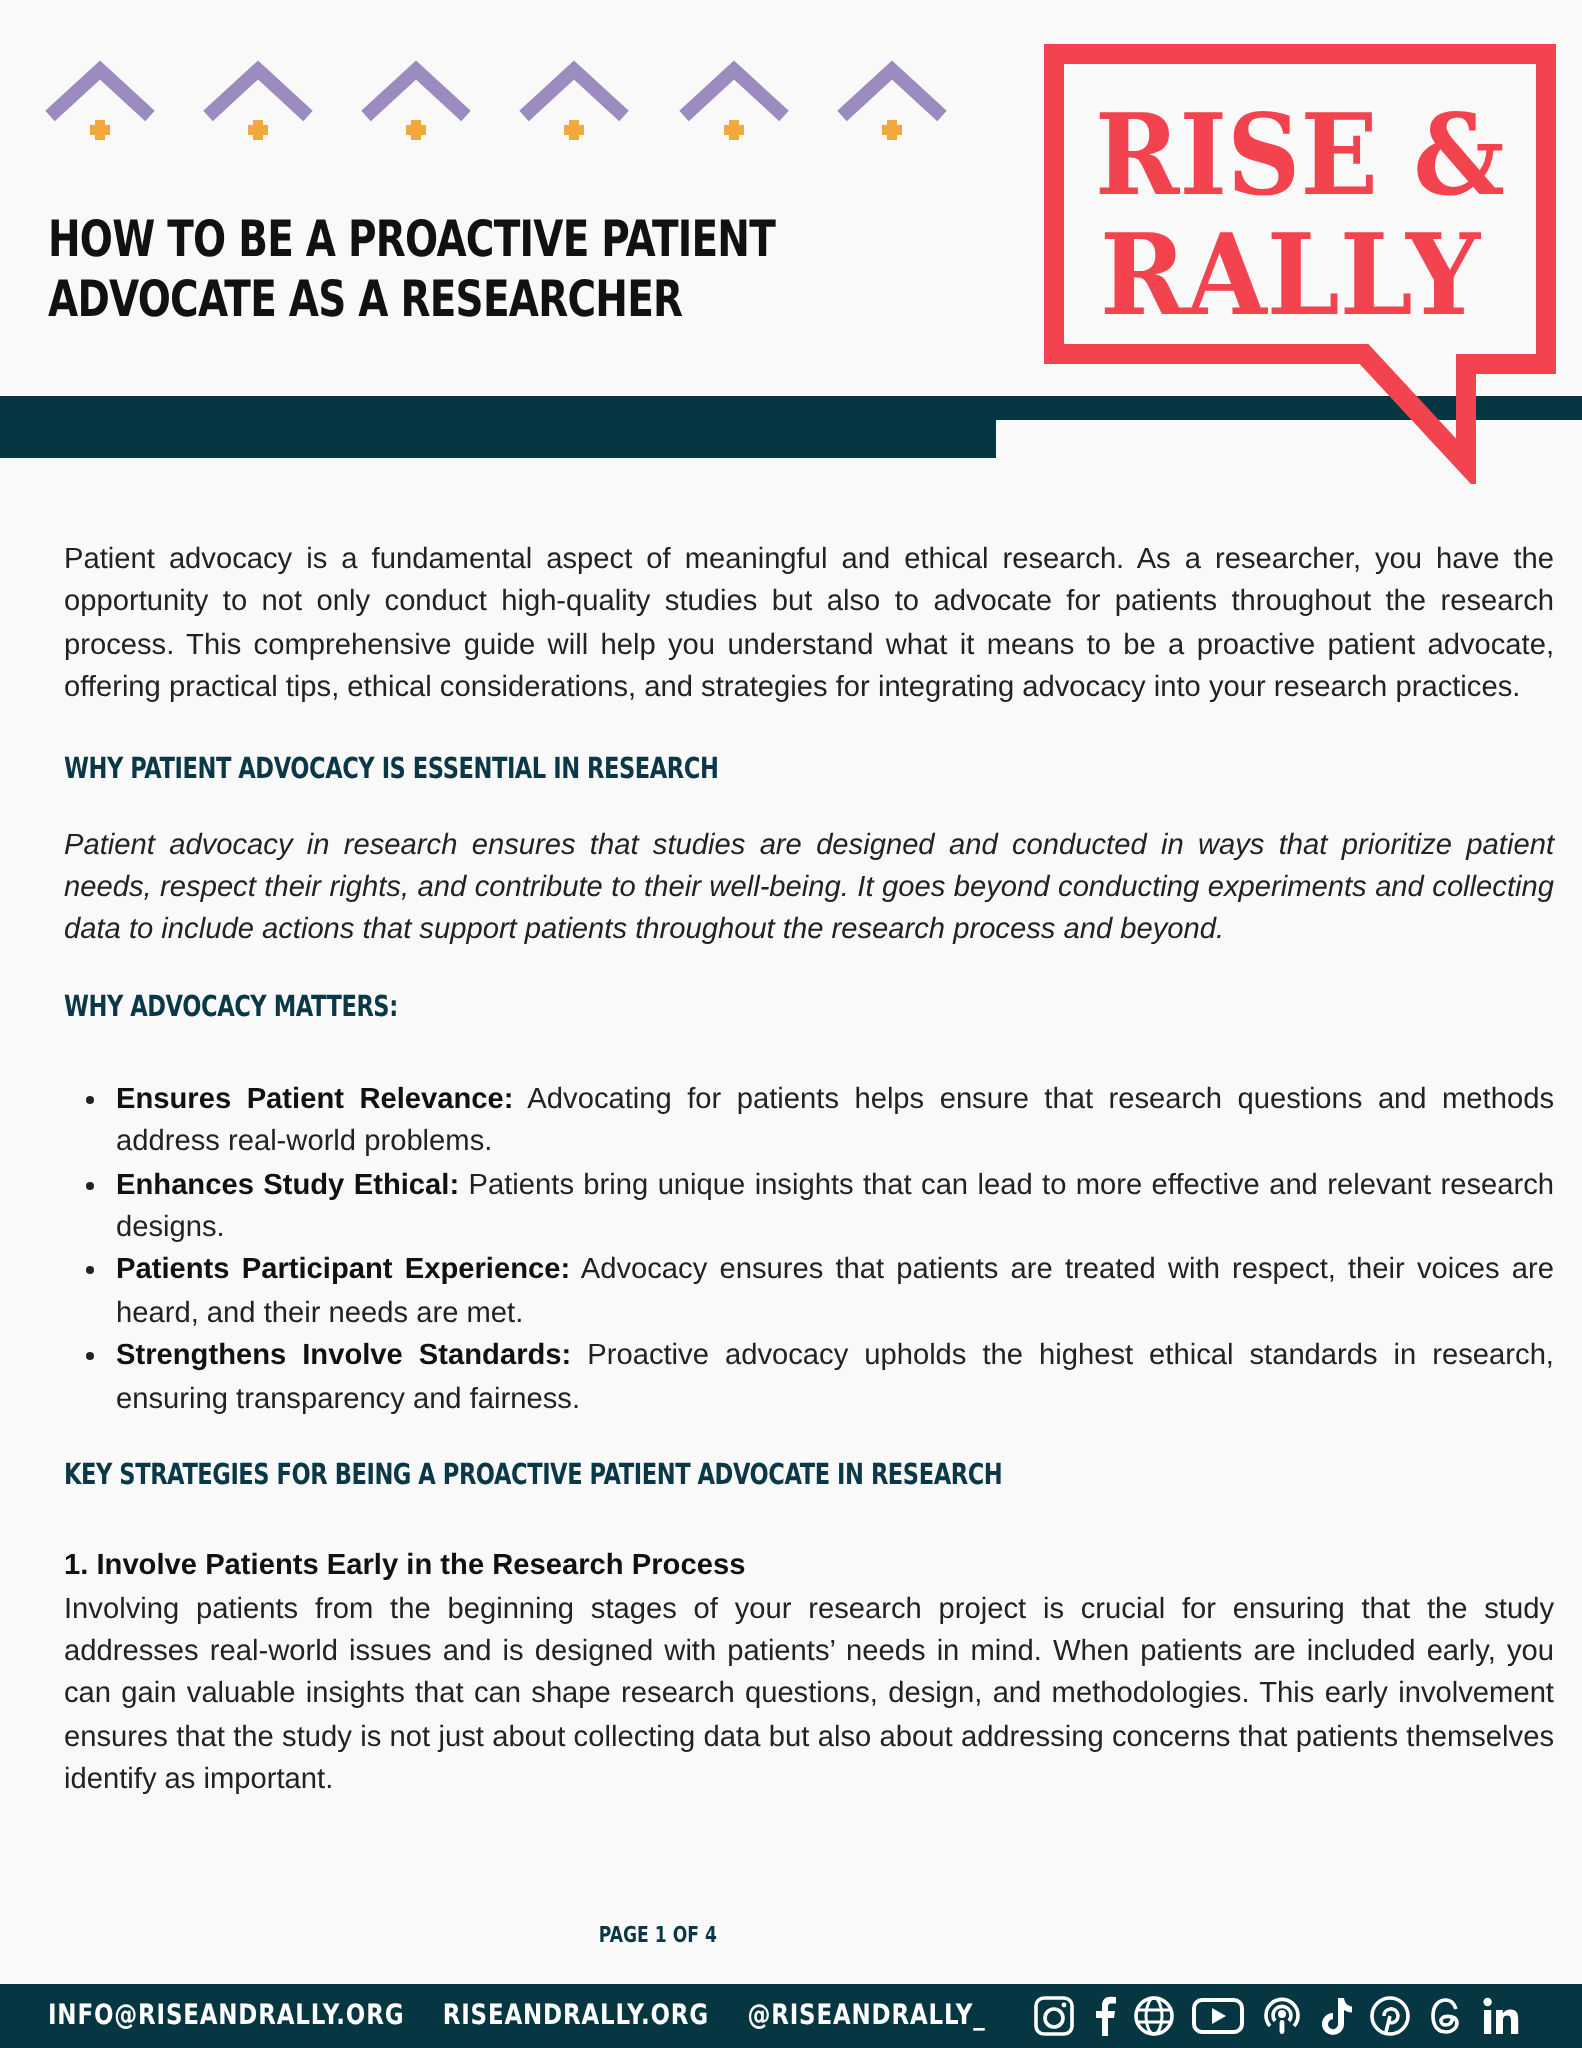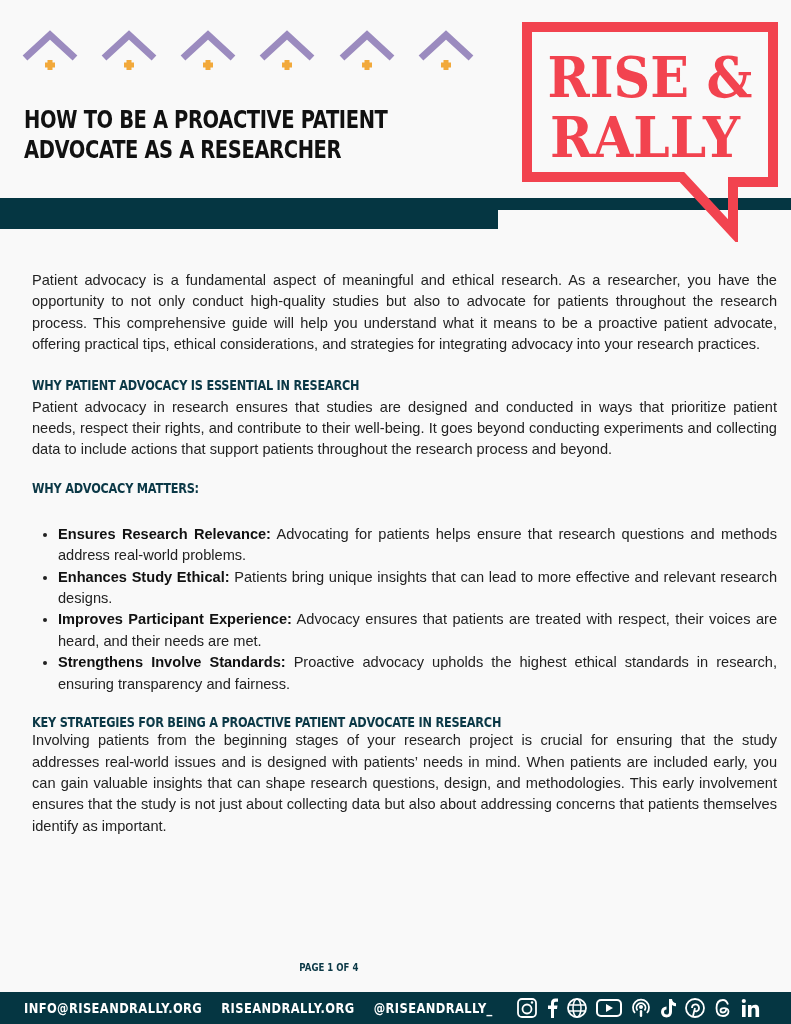--- a/index.html
+++ b/index.html
@@ -22,21 +22,21 @@
   .bar-left { position: absolute; left: 0; top: 210px; width: 498px; height: 19px; background: #053642; }
   .logo { position: absolute; left: 517px; top: 17px; width: 268px; height: 225px; }
   .content { position: absolute; left: 32px; top: 270px; width: 745px; }
   p { margin: 0; font-size: 14.6px; line-height: 21.4px; text-align: justify; color: #222; }
   .h2 {
     margin: 0; font-family: "DejaVu Sans", sans-serif; font-weight: 900;
     font-size: 14.5px; color: #0b3846; letter-spacing: -0.3px;
     transform: scaleX(0.78); transform-origin: left center; white-space: nowrap;
   }
   .sec1-h { margin-top: 21px; }
-  .sec1-p { margin-top: 4px; }
+  .sec1-p { margin-top: 20px; font-style: italic; }
   .sec2-h { margin-top: 19px; }
   ul { margin: 28px 0 0 0; padding-left: 26px; }
   li { font-size: 14.6px; line-height: 21.4px; text-align: justify; color: #222; margin-bottom: 0; }
   li b { color: #111; }
   .sec3-h { margin-top: 19px; }
   .sub-h { margin-top: 27px; font-weight: bold; font-size: 14.6px; line-height: 21.4px; color: #111; }
   .page-num {
     position: absolute; left: 0; width: 657px; top: 961px; text-align: center;
     font-family: "DejaVu Sans", sans-serif; font-weight: 900; font-size: 11px;
     color: #0b3846;
@@ -115,27 +115,28 @@
 </svg>
 
 <div class="content">
   <p>Patient advocacy is a fundamental aspect of meaningful and ethical research. As a researcher, you have the opportunity to not only conduct high-quality studies but also to advocate for patients throughout the research process. This comprehensive guide will help you understand what it means to be a proactive patient advocate, offering practical tips, ethical considerations, and strategies for integrating advocacy into your research practices.</p>
 
   <h2 class="h2 sec1-h">WHY PATIENT ADVOCACY IS ESSENTIAL IN RESEARCH</h2>
   <p class="sec1-p">Patient advocacy in research ensures that studies are designed and conducted in ways that prioritize patient needs, respect their rights, and contribute to their well-being. It goes beyond conducting experiments and collecting data to include actions that support patients throughout the research process and beyond.</p>
 
   <h2 class="h2 sec2-h">WHY ADVOCACY MATTERS:</h2>
   <ul>
-    <li><b>Ensures Research Relevance:</b><span> Advocating for patients helps ensure that research questions and methods address real-world problems.</span></li>
+    <li><b>Ensures Patient Relevance:</b><span> Advocating for patients helps ensure that research questions and methods address real-world problems.</span></li>
     <li><b>Enhances Study Ethical:</b><span> Patients bring unique insights that can lead to more effective and relevant research designs.</span></li>
-    <li><b>Improves Participant Experience:</b><span> Advocacy ensures that patients are treated with respect, their voices are heard, and their needs are met.</span></li>
+    <li><b>Patients Participant Experience:</b><span> Advocacy ensures that patients are treated with respect, their voices are heard, and their needs are met.</span></li>
     <li><b>Strengthens Involve Standards:</b><span> Proactive advocacy upholds the highest ethical standards in research, ensuring transparency and fairness.</span></li>
   </ul>
 
   <h2 class="h2 sec3-h">KEY STRATEGIES FOR BEING A PROACTIVE PATIENT ADVOCATE IN RESEARCH</h2>
+  <div class="sub-h">1. Involve Patients Early in the Research Process</div>
   <p>Involving patients from the beginning stages of your research project is crucial for ensuring that the study addresses real-world issues and is designed with patients’ needs in mind. When patients are included early, you can gain valuable insights that can shape research questions, design, and methodologies. This early involvement ensures that the study is not just about collecting data but also about addressing concerns that patients themselves identify as important.</p>
 </div>
 
 <div class="page-num"><span>PAGE 1 OF 4</span></div>
 
 <div class="footer">
   <div class="contact">
     <span>INFO@RISEANDRALLY.ORG</span>
     <span>RISEANDRALLY.ORG</span>
     <span>@RISEANDRALLY_</span>

